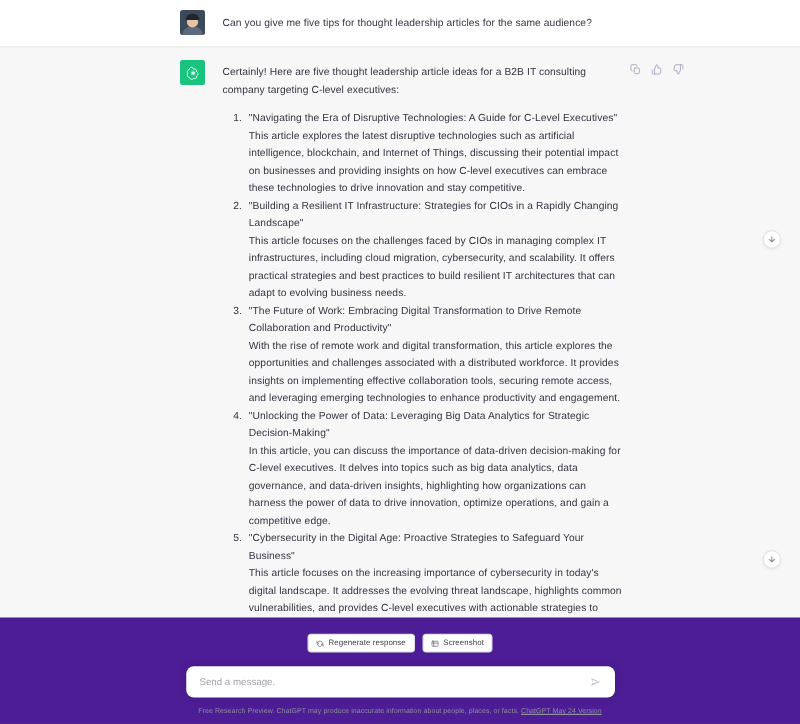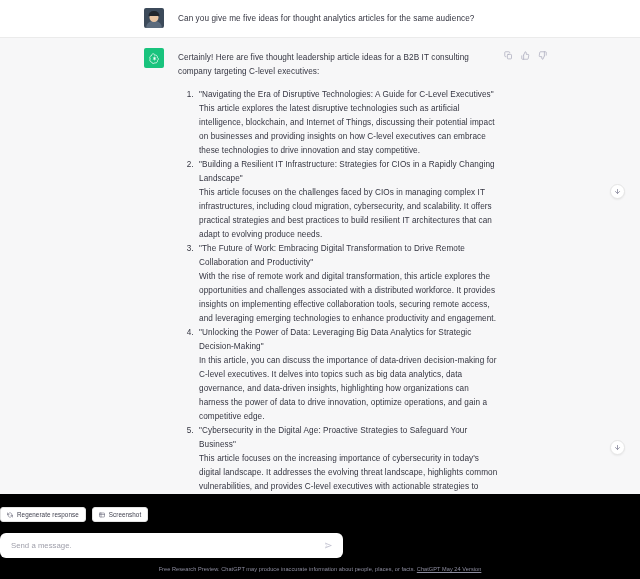--- a/index.html
+++ b/index.html
@@ -167,23 +167,24 @@
   #scroll-btn-1 { top: 184px; }
   #scroll-btn-2 { top: 440px; }
 
   
   .composer-area {
     position: absolute;
     left: 0;
     right: 0;
     bottom: 0;
     height: 85px;
-    background: #000000;
+    background: #4c1d95;
     display: flex;
     flex-direction: column;
+    align-items: center;
   }
 
   .quick-actions {
     display: flex;
     gap: 6px;
     margin-top: 13px;
   }
   .qa-btn {
     display: flex;
     align-items: center;
@@ -251,21 +252,21 @@
 <div id="app">
 
   <div class="msg-row user">
     <div class="msg-inner">
       <div class="avatar user-av">
         <div class="body"></div>
         <div class="face"></div>
         <div class="hair"></div>
       </div>
       <div class="msg-body">
-        <p>Can you give me five ideas for thought analytics articles for the same audience?</p>
+        <p>Can you give me five tips for thought leadership articles for the same audience?</p>
       </div>
     </div>
   </div>
 
   <div class="msg-row assistant">
     <div class="msg-inner">
 
       <div class="avatar bot-av">
         <svg width="13" height="13" viewBox="0 0 24 24" fill="none" stroke="#ffffff" stroke-width="1.4">
           <path d="M12 4.2c-1.6-1.3-4-1-5.2.8-.4.6-.6 1.3-.6 2-1.9.3-3.2 2.1-2.9 4 .1.7.4 1.3.9 1.9-1.2 1.5-1 3.7.5 4.9.6.5 1.3.8 2 .8.5 1.8 2.4 2.9 4.3 2.4.7-.2 1.3-.6 1.8-1.1 1.8.7 3.8-.2 4.5-2 .2-.6.3-1.3.2-2 1.6-1 2.1-3.1 1.1-4.7-.3-.6-.8-1-1.4-1.3.4-1.8-.7-3.7-2.6-4.1-.7-.2-1.4-.1-2 .1-.4-.5-.9-.9-1.5-1.1"></path>
@@ -277,21 +278,21 @@
 
         <p>Certainly! Here are five thought leadership article ideas for a B2B IT consulting company targeting C-level executives:</p>
 
         <ol class="ideas">
           <li>
             <span class="idea-title">"Navigating the Era of Disruptive Technologies: A Guide for C-Level Executives"</span>
             <span class="idea-desc">This article explores the latest disruptive technologies such as artificial intelligence, blockchain, and Internet of Things, discussing their potential impact on businesses and providing insights on how C-level executives can embrace these technologies to drive innovation and stay competitive.</span>
           </li>
           <li>
             <span class="idea-title">"Building a Resilient IT Infrastructure: Strategies for CIOs in a Rapidly Changing Landscape"</span>
-            <span class="idea-desc">This article focuses on the challenges faced by CIOs in managing complex IT infrastructures, including cloud migration, cybersecurity, and scalability. It offers practical strategies and best practices to build resilient IT architectures that can adapt to evolving produce needs.</span>
+            <span class="idea-desc">This article focuses on the challenges faced by CIOs in managing complex IT infrastructures, including cloud migration, cybersecurity, and scalability. It offers practical strategies and best practices to build resilient IT architectures that can adapt to evolving business needs.</span>
           </li>
           <li>
             <span class="idea-title">"The Future of Work: Embracing Digital Transformation to Drive Remote Collaboration and Productivity"</span>
             <span class="idea-desc">With the rise of remote work and digital transformation, this article explores the opportunities and challenges associated with a distributed workforce. It provides insights on implementing effective collaboration tools, securing remote access, and leveraging emerging technologies to enhance productivity and engagement.</span>
           </li>
           <li>
             <span class="idea-title">"Unlocking the Power of Data: Leveraging Big Data Analytics for Strategic Decision-Making"</span>
             <span class="idea-desc">In this article, you can discuss the importance of data-driven decision-making for C-level executives. It delves into topics such as big data analytics, data governance, and data-driven insights, highlighting how organizations can harness the power of data to drive innovation, optimize operations, and gain a competitive edge.</span>
           </li>
           <li>

